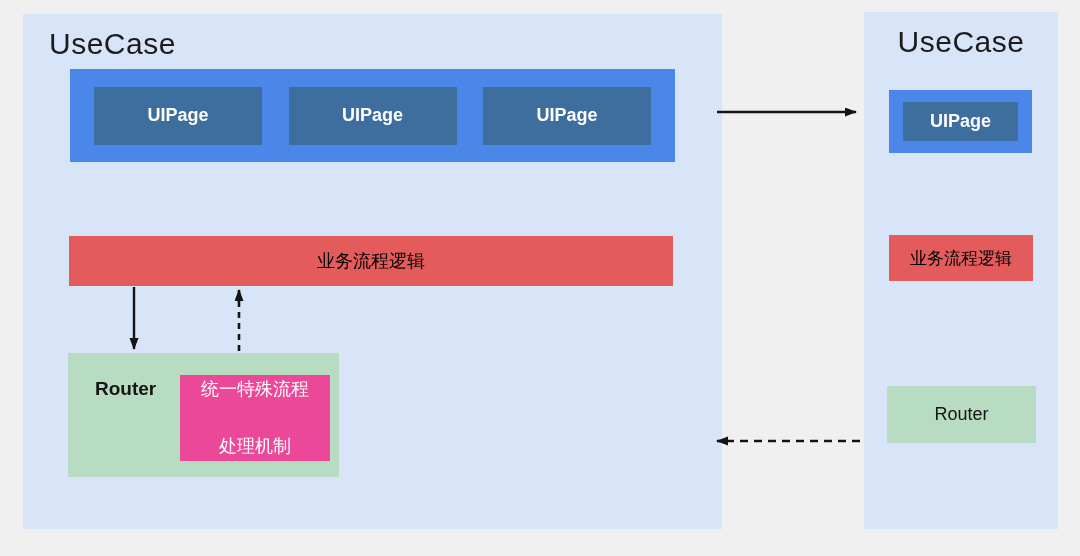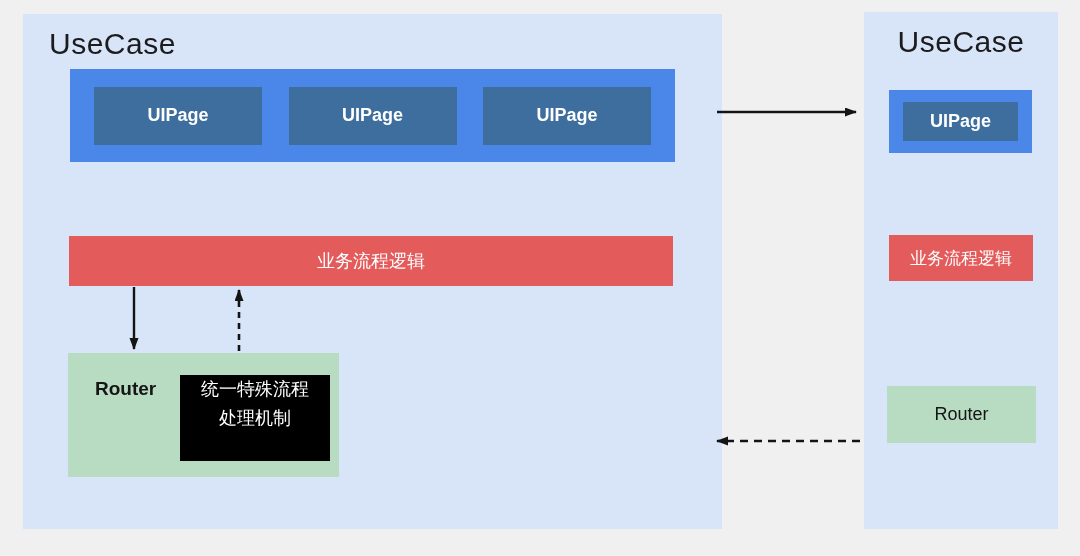--- a/index.html
+++ b/index.html
@@ -56,21 +56,21 @@
     display: flex;
     align-items: center;
     justify-content: center;
   }
   .panel-left .uipage-box  { width: 168px; height: 58px; }
   .panel-right .uipage-box { width: 115px; height: 39px; }
 
   .logic-bar {
     position: absolute;
     background: #e45b5b;
-    color: #ffffff;
+    color: #000000;
     font-size: 18px;
     display: flex;
     align-items: center;
     justify-content: center;
     text-align: right;
   }
   .panel-left .logic-bar  { left: 46px; top: 222px; width: 604px; height: 50px; }
   .panel-right .logic-bar { left: 25px; top: 223px; width: 144px; height: 46px; font-size: 17px; }
 
   .router-group {
@@ -83,28 +83,28 @@
     position: absolute;
     left: 27px; top: 25px;
     font-size: 19px;
     font-weight: bold;
     color: #151515;
   }
   .special-box {
     position: absolute;
     left: 112px; top: 22px;
     width: 150px; height: 86px;
-    background: #000000;
+    background: #ec4899;
     color: #ffffff;
     font-size: 18px;
     line-height: 29px;
     display: flex;
     flex-direction: column;
     align-items: center;
-    justify-content: flex-start;
+    justify-content: space-between;
     text-align: center;
   }
   .router-box-right {
     position: absolute;
     left: 23px; top: 374px;
     width: 149px; height: 57px;
     background: #b7dcc2;
     color: #151515;
     font-size: 18px;
     display: flex;

